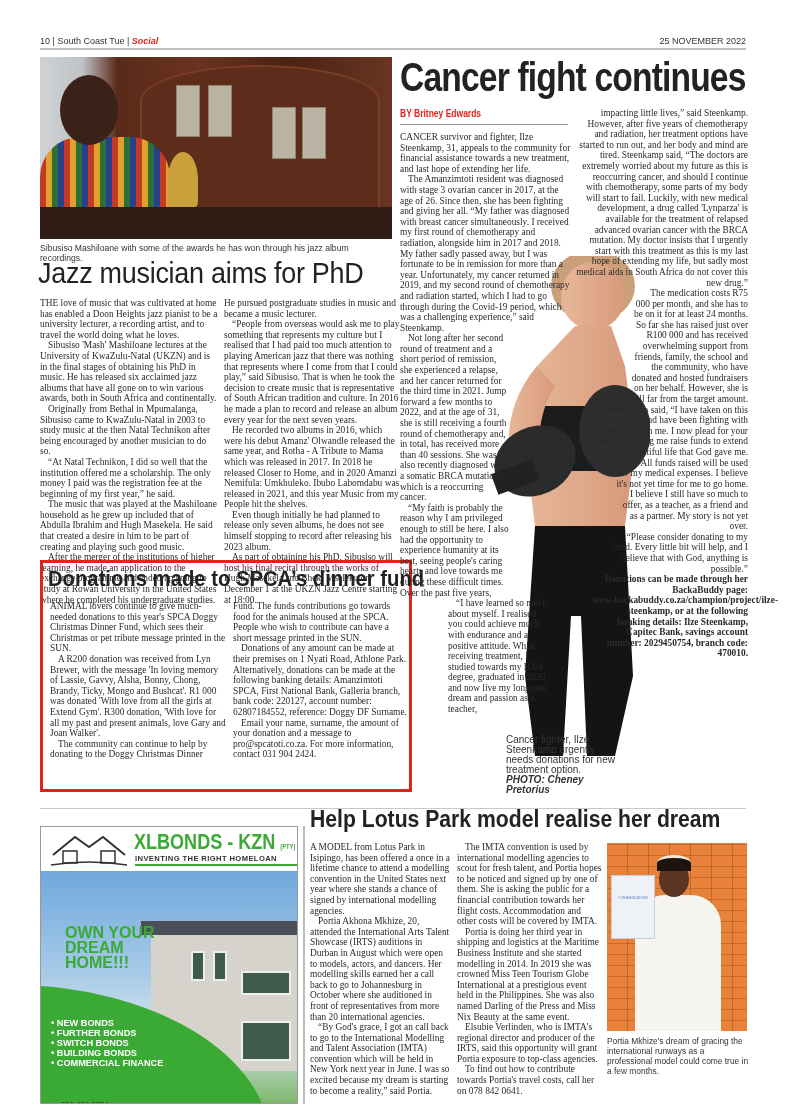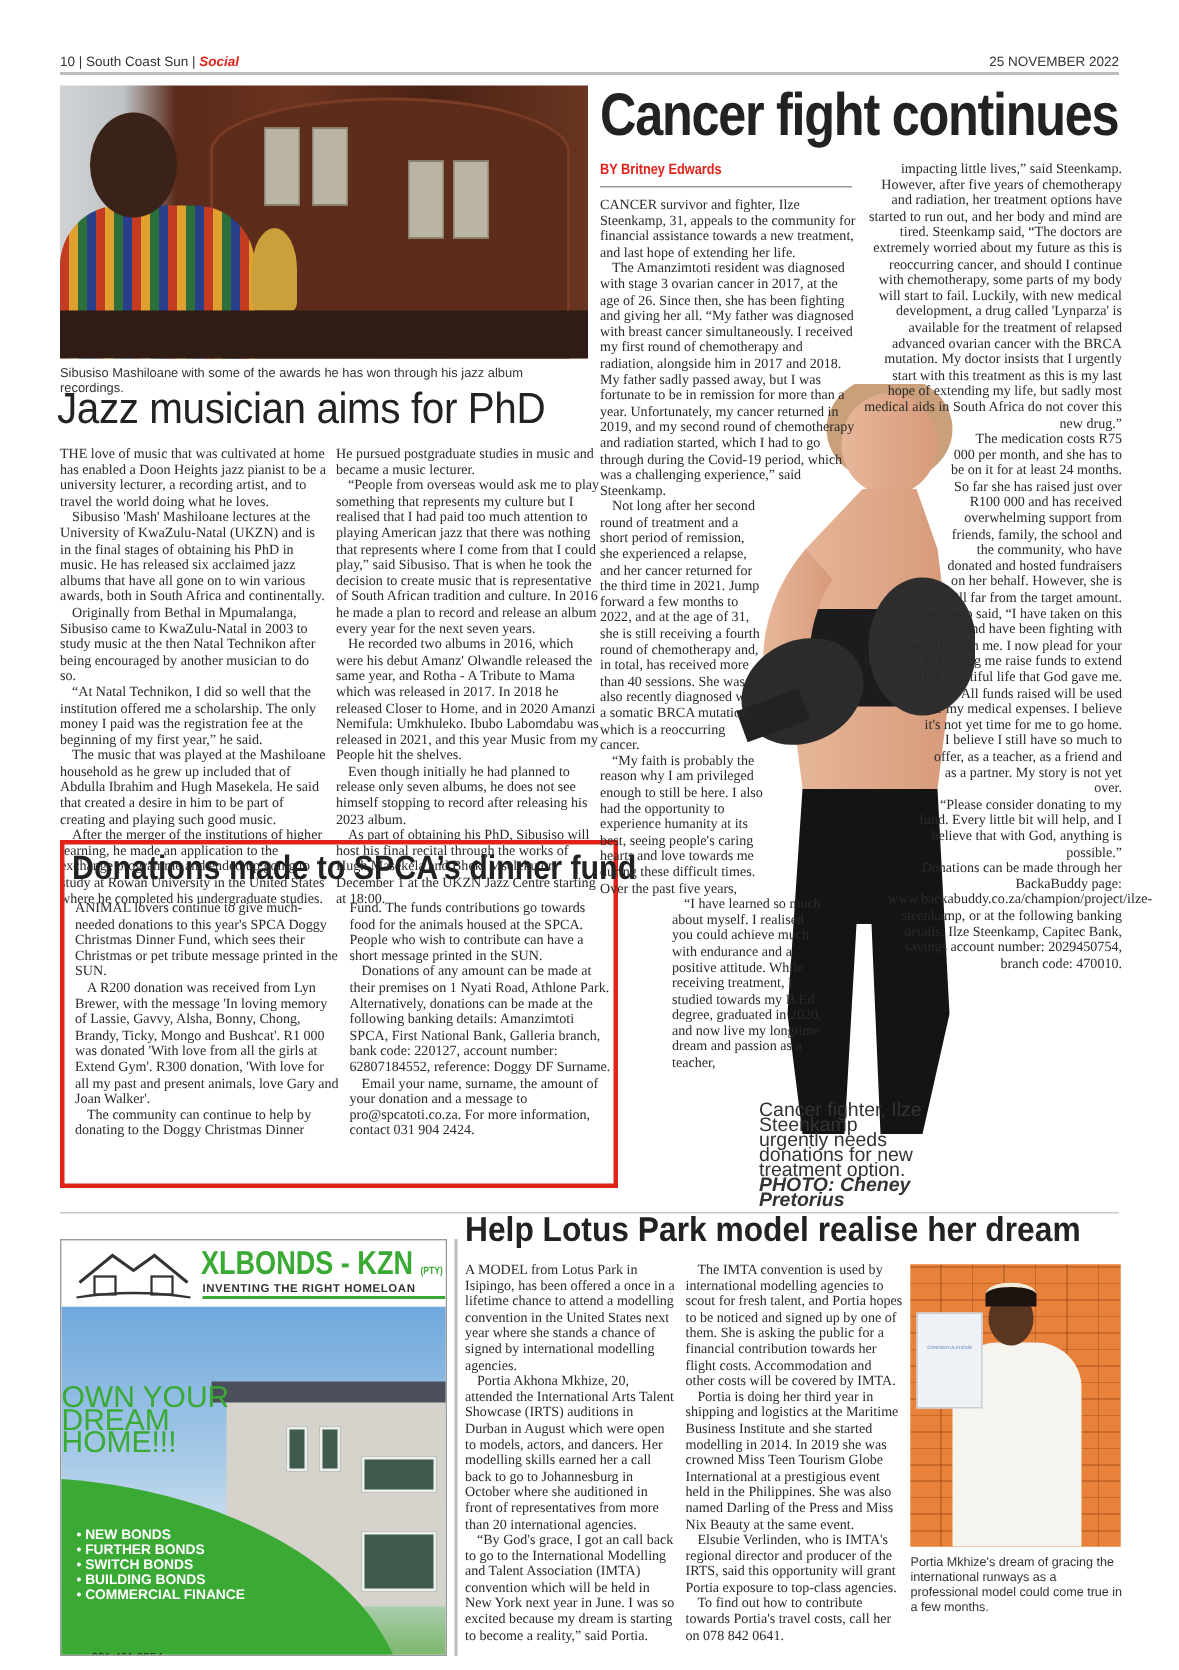--- a/index.html
+++ b/index.html
@@ -42,39 +42,39 @@
 
   
   .cancer-title { left: 400px; top: 55px; width: 350px; font-family: "Liberation Sans", sans-serif; font-weight: bold; font-size: 40px; letter-spacing: -1px; color: #222; transform: scaleX(0.84); transform-origin: left top; white-space: nowrap; }
   .byline { left: 400px; top: 108px; font-family: "Liberation Sans", sans-serif; font-weight: bold; font-size: 10px; color: #e2231a; transform: scaleX(0.85); transform-origin: left top; white-space: nowrap; }
   .byline-rule { left: 400px; top: 124px; width: 168px; height: 1px; background: #999; }
   .cancer-col1 { left: 400px; top: 132px; width: 172px; }
   .cancer-col2 { left: 576px; top: 108px; width: 172px; text-align: right; }
 
   
   .woman { left: 475px; top: 256px; width: 175px; height: 515px; pointer-events: none; }
-  .caption-cancer { left: 506px; top: 735px; width: 114px; font-family: "Liberation Sans", sans-serif; font-size: 13px; line-height: 10px; color: #333; }
+  .caption-cancer { left: 506px; top: 735px; width: 114px; font-family: "Liberation Sans", sans-serif; font-size: 10px; line-height: 10px; color: #333; }
   .caption-cancer .photo { font-weight: bold; font-style: italic; }
 
   .section-rule { left: 40px; top: 808px; width: 706px; height: 1px; background: #c8c8c8; }
 
   
   .ad { left: 40px; top: 826px; width: 258px; height: 278px; overflow: hidden; border: 1px solid #999; background: #fff; }
   .ad-top { position: absolute; left: 0; top: 0; width: 258px; height: 44px; background: #fff; }
   .ad-logo { position: absolute; left: 8px; top: 6px; width: 80px; height: 34px; }
   .ad-brand { position: absolute; left: 93px; top: 2px; font-family: "Liberation Sans", sans-serif; font-weight: bold; font-size: 22px; color: #3aaa35; transform: scaleX(0.82); transform-origin: left top; white-space: nowrap; }
   .ad-brand small { font-size: 7px; }
   .ad-tag { position: absolute; left: 94px; top: 27px; font-family: "Liberation Sans", sans-serif; font-weight: bold; font-size: 7.6px; color: #333; letter-spacing: 0.4px; white-space: nowrap; }
   .ad-tagline { position: absolute; left: 94px; top: 37px; width: 162px; height: 2px; background: #3aaa35; }
   .ad-scene { position: absolute; left: 0; top: 44px; width: 258px; height: 234px; background: linear-gradient(180deg, #6fa8dc 0%, #a9cbe8 45%, #d8e6f0 70%, #7bb66a 100%); }
   .house { position: absolute; left: 110px; top: 60px; width: 150px; height: 140px; background: #d6d2cc; }
   .house .roof { position: absolute; left: -10px; top: -10px; width: 170px; height: 14px; background: #4a4f5a; }
   .house .win { position: absolute; background: #3f5b4e; border: 2px solid #eee; }
   .ad-green { position: absolute; left: -30px; top: 114px; width: 260px; height: 200px; background: #3aaa35; border-radius: 0 100% 0 0 / 0 80% 0 0; }
-  .ad-headline { position: absolute; left: 0; top: 54px; font-family: "Liberation Sans", sans-serif; font-weight: normal; font-size: 20px; line-height: 15px; color: #3aaa35; }
+  .ad-headline { position: absolute; left: 24px; top: 54px; font-family: "Liberation Sans", sans-serif; font-weight: bold; font-size: 16px; line-height: 15px; color: #3aaa35; }
   .ad-list { position: absolute; left: 10px; top: 147px; font-family: "Liberation Sans", sans-serif; font-weight: bold; font-size: 9.2px; line-height: 10px; color: #fff; list-style: none; }
   .ad-list li::before { content: "• "; }
   .ad-contact { position: absolute; left: 20px; top: 205px; font-family: Liberation Sans, sans-serif; font-size: 7.8px; line-height: 9px; color: #222; margin-top: 24px; }
   .ad-contact .u { text-decoration: underline; }
 
   .ad-divider { left: 303px; top: 826px; width: 2px; height: 278px; background: #bbb; }
 
   .lotus-title { left: 310px; top: 806px; width: 440px; font-family: "Liberation Sans", sans-serif; font-size: 23px; color: #222; transform: scaleX(0.92); transform-origin: left top; white-space: nowrap; }
   .lotus-col1 { left: 310px; top: 842px; width: 142px; }
   .lotus-col2 { left: 457px; top: 842px; width: 145px; }
@@ -89,21 +89,21 @@
   .portia-photo .paper span { position: absolute; left: 4px; top: 20px; width: 34px; font-family: "Liberation Sans", sans-serif; font-size: 3px; color: #5b7db5; text-align: center; }
   .caption-portia { left: 607px; top: 1036px; width: 142px; font-family: "Liberation Sans", sans-serif; font-size: 8.4px; line-height: 10px; color: #333; }
 </style>
 </head>
 <body>
 
 <div class="abs header">
   <div class="left">
     <span>10</span>
     <span>|</span>
-    <span>South Coast Sun</span>
+    <span>South Coast Tue</span>
     <span>|</span>
     <span class="section">Social</span>
   </div>
   <div class="right">25 NOVEMBER 2022</div>
 </div>
 <div class="abs header-rule"></div>
 
 <div class="abs jazz-photo">
   <div class="cabinet"></div>
   <div class="plaque" style="left:136px;top:28px;"></div>
@@ -183,21 +183,21 @@
   <p class="para" style="width:110px;">“My faith is probably the reason why I am privileged enough to still be here. I also had the opportunity to experience humanity at its best, seeing people's caring hearts and love towards me during these difficult times. Over the past five years,</p>
   <p class="para" style="width:100px;margin-left:48px;">“I have learned so much about myself. I realised you could achieve much with endurance and a positive attitude. While receiving treatment, I studied towards my B.Ed degree, graduated in 2020, and now live my longtime dream and passion as a teacher,</p>
 </div>
 <div class="abs serif cancer-col2">
   <p class="para first">impacting little lives,” said Steenkamp.</p>
   <p class="para">However, after five years of chemotherapy and radiation, her treatment options have started to run out, and her body and mind are tired. Steenkamp said, “The doctors are extremely worried about my future as this is reoccurring cancer, and should I continue with chemotherapy, some parts of my body will start to fail. Luckily, with new medical development, a drug called 'Lynparza' is available for the treatment of relapsed advanced ovarian cancer with the BRCA mutation. My doctor insists that I urgently start with this treatment as this is my last hope of extending my life, but sadly most medical aids in South Africa do not cover this new drug.”</p>
   <p class="para" style="margin-left:50px;">The medication costs R75 000 per month, and she has to be on it for at least 24 months. So far she has raised just over R100 000 and has received overwhelming support from friends, family, the school and the community, who have donated and hosted fundraisers on her behalf. However, she is still far from the target amount.</p>
   <p class="para" style="">Steenkamp said, “I have taken on this challenge and have been fighting with everything in me. I now plead for your assistance in helping me raise funds to extend this beautiful life that God gave me.</p>
   <p class="para" style="margin-left:40px;">“All funds raised will be used for my medical expenses. I believe it's not yet time for me to go home. I believe I still have so much to offer, as a teacher, as a friend and as a partner. My story is not yet over.</p>
   <p class="para" style="margin-left:30px;">“Please consider donating to my fund. Every little bit will help, and I believe that with God, anything is possible.”</p>
-  <p class="para" style="margin-left:16px;">Donations can be made through her BackaBuddy page: www.backabuddy.co.za/champion/project/ilze-steenkamp, or at the following banking details: Ilze Steenkamp, Capitec Bank, savings account number: 2029450754, branch code: 470010.</p>
+  <p class="para" style="margin-left:16px;font-weight:bold;">Donations can be made through her BackaBuddy page: www.backabuddy.co.za/champion/project/ilze-steenkamp, or at the following banking details: Ilze Steenkamp, Capitec Bank, savings account number: 2029450754, branch code: 470010.</p>
 </div>
 <div class="abs caption-cancer">
   <span>Cancer fighter, Ilze Steenkamp urgently needs donations for new treatment option.</span>
   <span class="photo">PHOTO: Cheney Pretorius</span>
 </div>
 
 <div class="abs section-rule"></div>
 
 <div class="abs ad">
   <div class="ad-scene">

